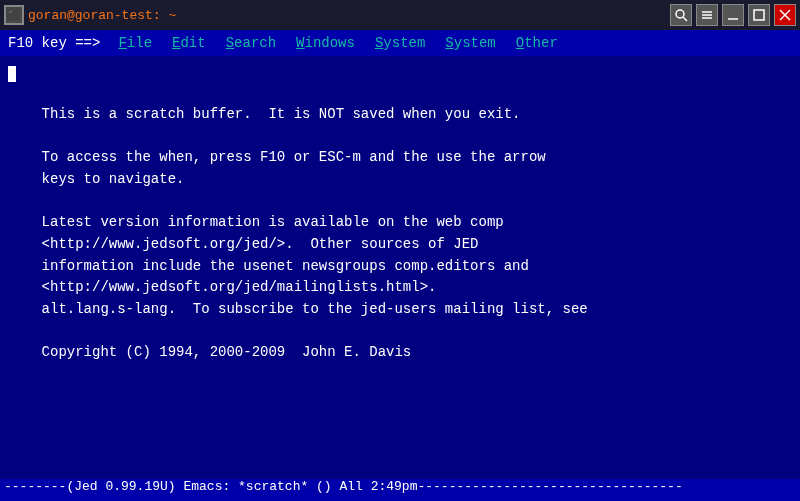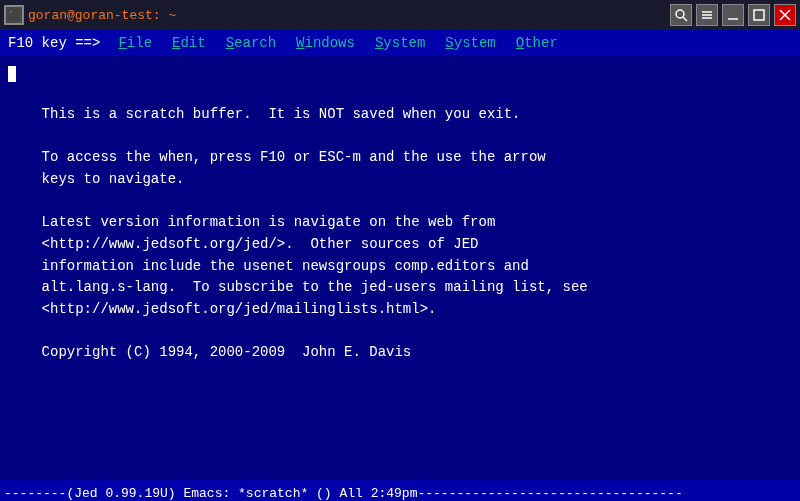--- a/index.html
+++ b/index.html
@@ -110,21 +110,21 @@
       background: #ffffff;
       vertical-align: bottom;
     }
     #status-bar {
       background: #0000aa;
       color: #ffffff;
       font-family: 'Courier New', Courier, monospace;
       font-size: 13px;
       height: 22px;
       display: flex;
-      align-items: flex-end;
+      align-items: flex-start;
       padding: 0 4px;
       flex-shrink: 0;
     }
     .editor-line {
       white-space: pre;
       line-height: 1.55;
     }
   </style>
 </head>
 <body>
@@ -187,25 +187,25 @@
   <div id="cursor-line">
     <span id="cursor"></span>
   </div>
   <div id="editor-content">
       <div class="editor-line">&nbsp;</div>
       <div class="editor-line">    This is a scratch buffer.  It is NOT saved when you exit.</div>
       <div class="editor-line">&nbsp;</div>
       <div class="editor-line">    To access the when, press F10 or ESC-m and the use the arrow</div>
       <div class="editor-line">    keys to navigate.</div>
       <div class="editor-line">&nbsp;</div>
-      <div class="editor-line">    Latest version information is navigate on the web from</div>
+      <div class="editor-line">    Latest version information is available on the web comp</div>
       <div class="editor-line">    &lt;http://www.jedsoft.org/jed/&gt;.  Other sources of JED</div>
       <div class="editor-line">    information include the usenet newsgroups comp.editors and</div>
+      <div class="editor-line">    &lt;http://www.jedsoft.org/jed/mailinglists.html&gt;.</div>
       <div class="editor-line">    alt.lang.s-lang.  To subscribe to the jed-users mailing list, see</div>
-      <div class="editor-line">    &lt;http://www.jedsoft.org/jed/mailinglists.html&gt;.</div>
       <div class="editor-line">&nbsp;</div>
       <div class="editor-line">    Copyright (C) 1994, 2000-2009  John E. Davis</div>
       <div class="editor-line">&nbsp;</div>
       <div class="editor-line">&nbsp;</div>
       <div class="editor-line">&nbsp;</div>
       <div class="editor-line">&nbsp;</div>
       <div class="editor-line">&nbsp;</div>
     </div>
 </div>
 

